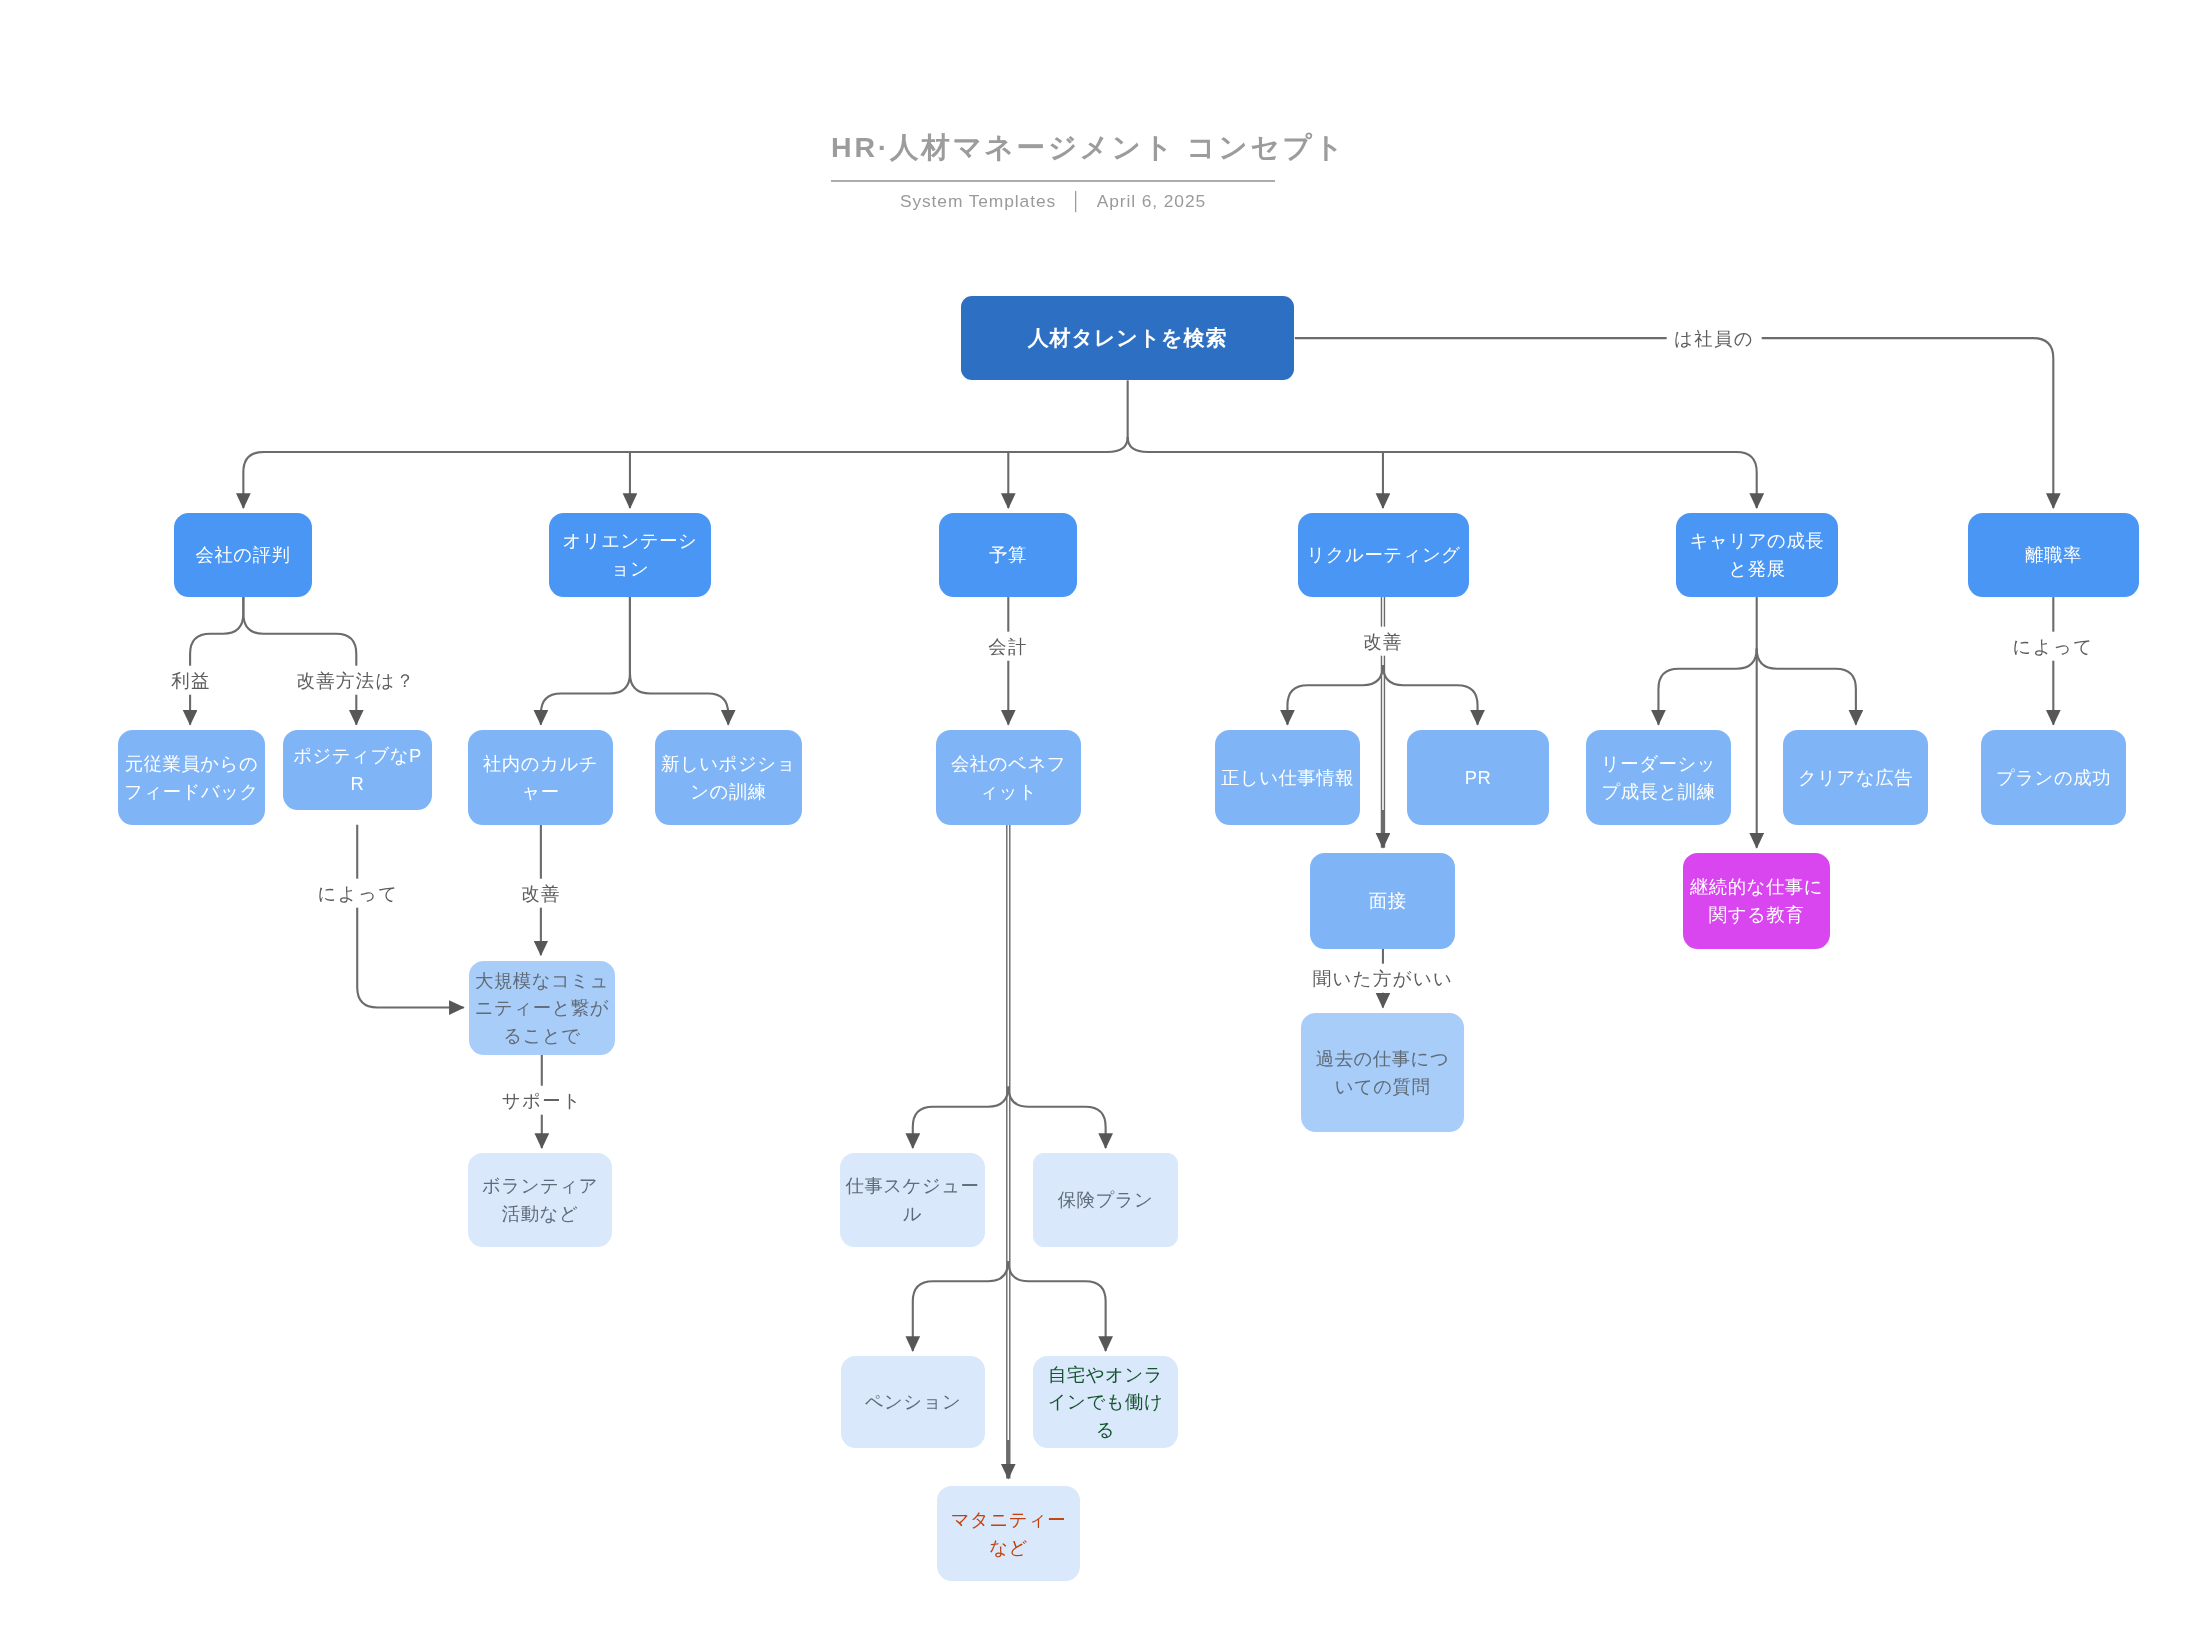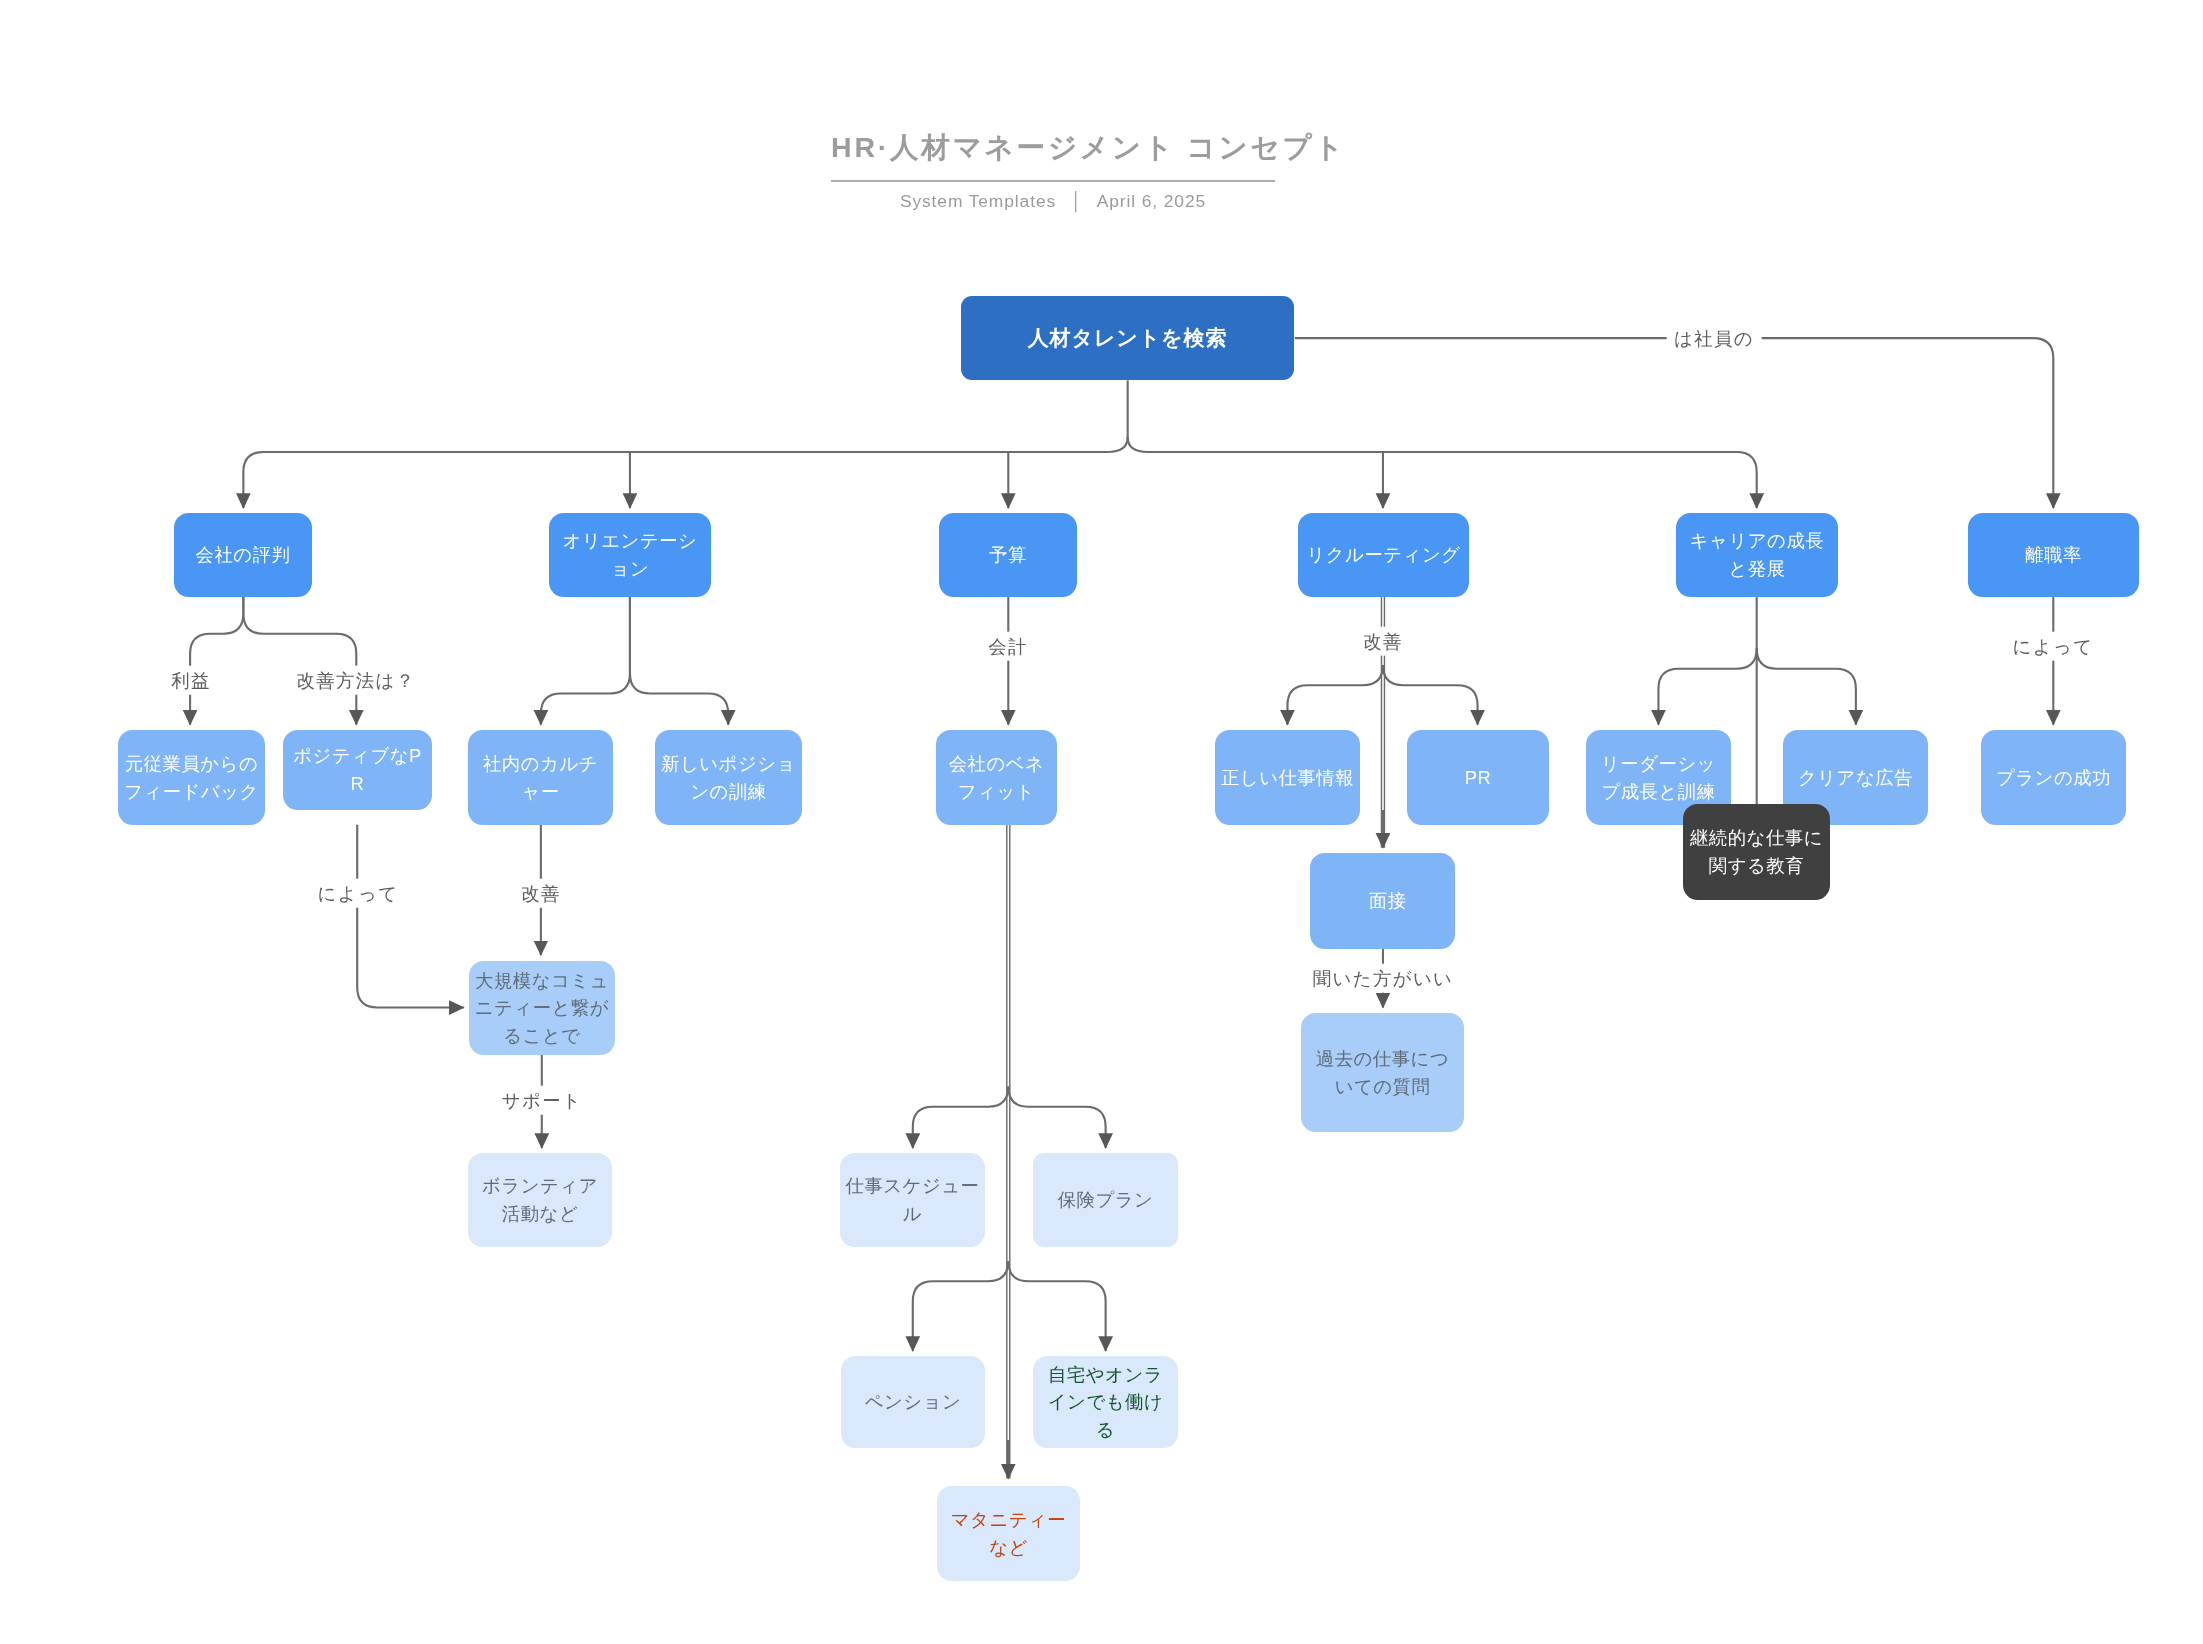--- a/index.html
+++ b/index.html
@@ -78,28 +78,28 @@
     <div class="node l1" style="left: 174px; top: 513px; width: 138px; height: 84px; background: rgb(74, 150, 245);">会社の評判</div>
     <div class="node l1" style="left: 549px; top: 513px; width: 162px; height: 84px; background: rgb(74, 150, 245);">オリエンテーション</div>
     <div class="node l1" style="left: 939px; top: 513px; width: 138px; height: 84px; background: rgb(74, 150, 245);">予算</div>
     <div class="node l1" style="left: 1298px; top: 513px; width: 171px; height: 84px; background: rgb(74, 150, 245);">リクルーティング</div>
     <div class="node l1" style="left: 1676px; top: 513px; width: 162px; height: 84px; background: rgb(74, 150, 245);">キャリアの成長と発展</div>
     <div class="node l1" style="left: 1968px; top: 513px; width: 171px; height: 84px; background: rgb(74, 150, 245);">離職率</div>
     <div class="node l2" style="left: 118px; top: 730px; width: 147px; height: 95px; background: rgb(127, 181, 247);">元従業員からのフィードバック</div>
     <div class="node l2" style="left: 283px; top: 730px; width: 149px; height: 80px; background: rgb(127, 181, 247);">ポジティブなPR</div>
     <div class="node l2" style="left: 468px; top: 730px; width: 145px; height: 95px; background: rgb(127, 181, 247);">社内のカルチャー</div>
     <div class="node l2" style="left: 655px; top: 730px; width: 147px; height: 95px; background: rgb(127, 181, 247);">新しいポジションの訓練</div>
-    <div class="node l2" style="left: 936px; top: 730px; width: 121px; height: 95px; background: rgb(127, 181, 247);">会社のベネフィット</div>
+    <div class="node l2" style="left: 936px; top: 730px; width: 145px; height: 95px; background: rgb(127, 181, 247);">会社のベネフィット</div>
     <div class="node l2" style="left: 1215px; top: 730px; width: 145px; height: 95px; background: rgb(127, 181, 247);">正しい仕事情報</div>
     <div class="node l2" style="left: 1407px; top: 730px; width: 142px; height: 95px; background: rgb(127, 181, 247);">PR</div>
     <div class="node l2" style="left: 1586px; top: 730px; width: 145px; height: 95px; background: rgb(127, 181, 247);">リーダーシップ成長と訓練</div>
     <div class="node l2" style="left: 1783px; top: 730px; width: 145px; height: 95px; background: rgb(127, 181, 247);">クリアな広告</div>
     <div class="node l2" style="left: 1981px; top: 730px; width: 145px; height: 95px; background: rgb(127, 181, 247);">プランの成功</div>
     <div class="node l2" style="left: 1310px; top: 853px; width: 145px; height: 96px; background: rgb(127, 181, 247); padding-left: 16px;">面接</div>
-    <div class="node l2" style="left: 1683px; top: 804px; width: 147px; height: 96px; background: #404040; text-align: center;">継続的な仕事に関する教育</div>
+    <div class="node l2" style="left: 1683px; top: 853px; width: 147px; height: 96px; background: #d946ef; text-align: center;">継続的な仕事に関する教育</div>
     <div class="node l3" style="left: 469px; top: 961px; width: 146px; height: 94px; background: rgb(169, 205, 249); color: rgb(96, 107, 120);">大規模なコミュニティーと繋がることで</div>
     <div class="node l3" style="left: 1301px; top: 1013px; width: 163px; height: 119px; background: rgb(169, 205, 249); color: rgb(96, 107, 120);">過去の仕事についての質問</div>
     <div class="node l4" style="left: 468px; top: 1153px; width: 144px; height: 94px; background: rgb(217, 232, 251); color: rgb(96, 107, 120);">ボランティア活動など</div>
     <div class="node l4" style="left: 840px; top: 1153px; width: 145px; height: 94px; background: rgb(217, 232, 251); color: rgb(96, 107, 120);">仕事スケジュール</div>
     <div class="node l4" style="left: 1033px; top: 1153px; width: 145px; height: 94px; background: rgb(217, 232, 251); color: rgb(96, 107, 120); border-radius: 11px;">保険プラン</div>
     <div class="node l4" style="left: 841px; top: 1356px; width: 144px; height: 92px; background: rgb(217, 232, 251); color: rgb(96, 107, 120);">ペンション</div>
     <div class="node l4" style="left: 1033px; top: 1356px; width: 145px; height: 92px; background: rgb(217, 232, 251); color: #14532d;">自宅やオンラインでも働ける</div>
     <div class="node l4" style="left: 937px; top: 1486px; width: 143px; height: 95px; background: rgb(217, 232, 251); color: #c2410c;">マタニティーなど</div>
     <span class="elabel" style="left: 1714px; top: 338px; color: rgb(93, 93, 93);">は社員の</span>
     <span class="elabel" style="left: 191px; top: 680px; color: rgb(93, 93, 93);">利益</span>

